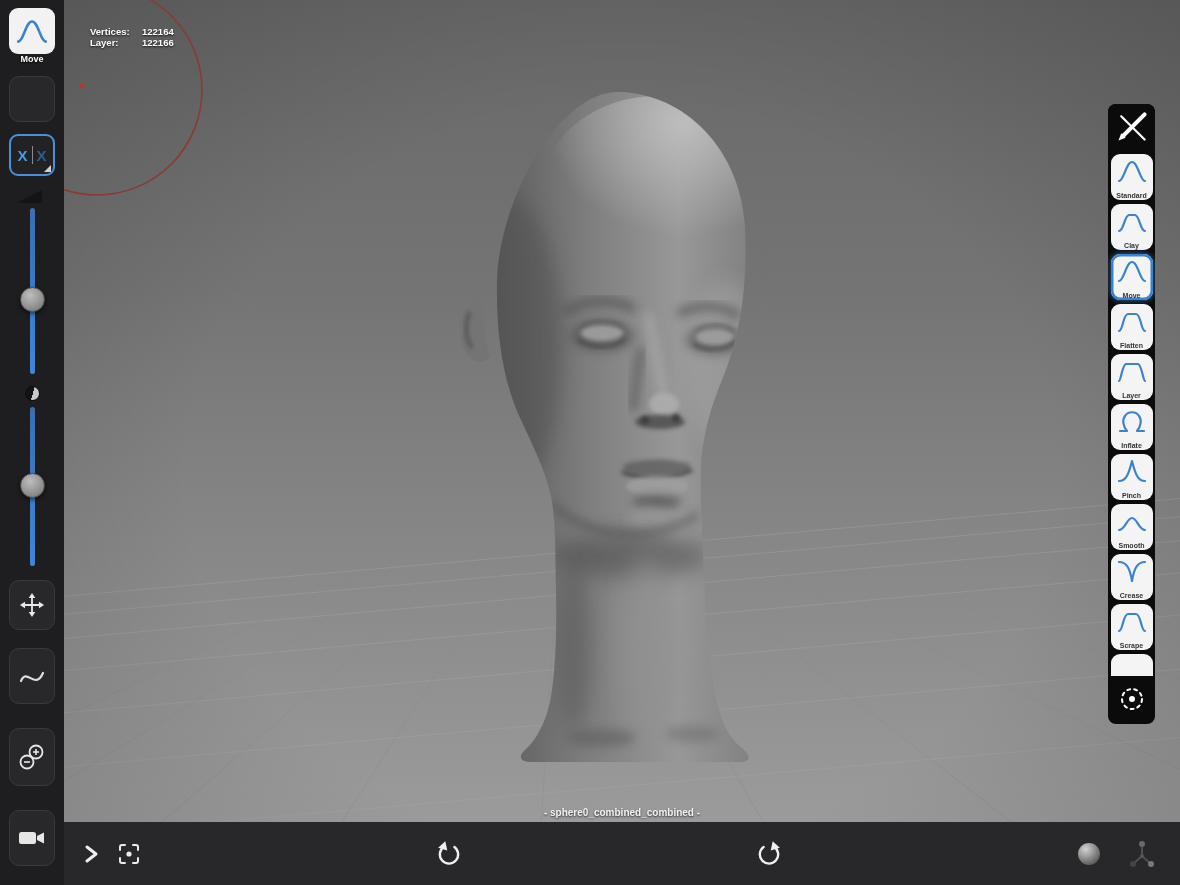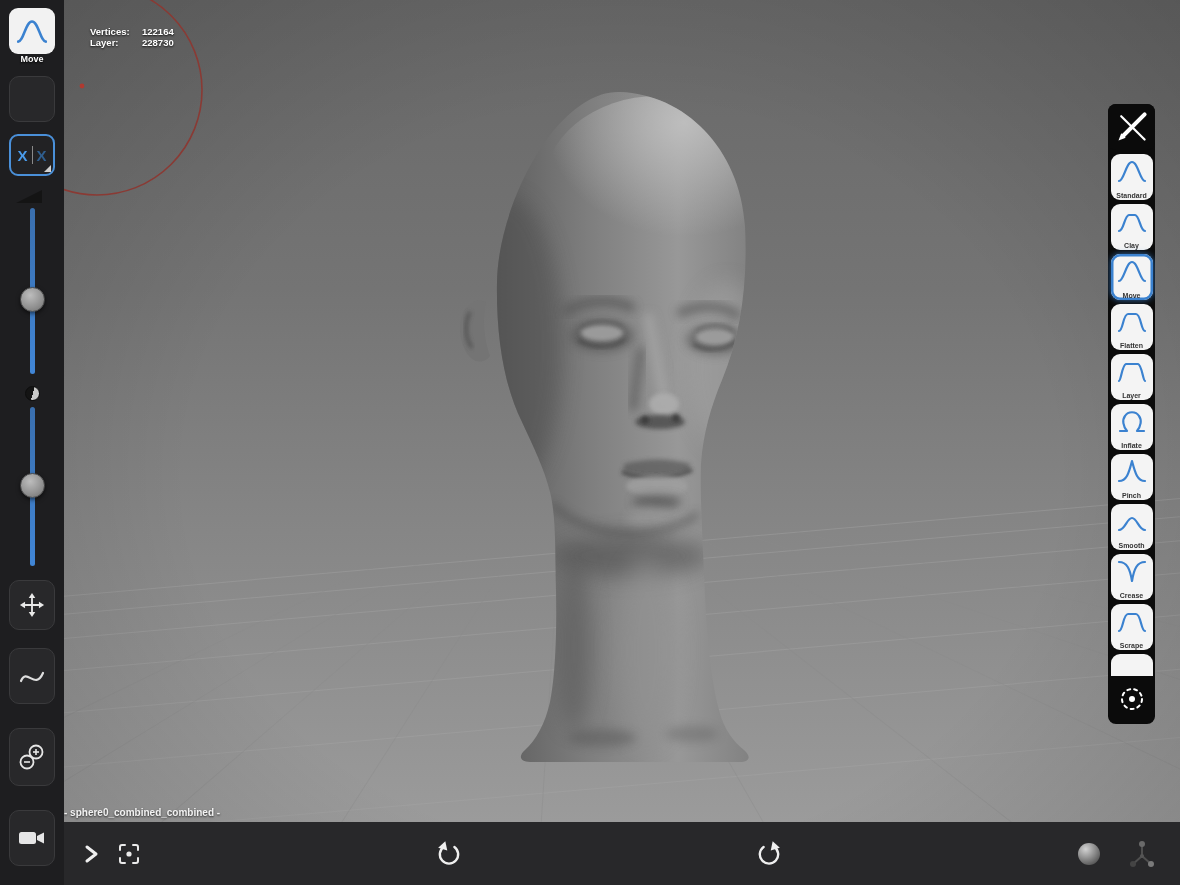--- a/index.html
+++ b/index.html
@@ -53,21 +53,21 @@
   
   .canvas { position:absolute; left:64px; top:0; width:1116px; height:822px;
             overflow:hidden;
             background:linear-gradient(180deg,#686868 0%, #747474 35%, #888888 68%, #9b9b9b 100%); }
   .canvas > svg { position:absolute; }
   .vignette { position:absolute; left:0; top:0; right:0; bottom:0; pointer-events:none;
               background:radial-gradient(ellipse at 50% 58%, rgba(0,0,0,0) 55%, rgba(0,0,0,0.16) 100%); }
   .stats { position:absolute; left:26px; top:26px; color:#fff; font-size:9.5px;
            font-weight:bold; line-height:11px; text-shadow:0 1px 2px rgba(0,0,0,.8); }
   .stats .lab { display:inline-block; width:52px; }
-  .model-name { position:absolute; left:0; bottom:4px; width:100%; text-align:left;
+  .model-name { position:absolute; left:0; bottom:4px; width:100%; text-align:center;
                 color:#f2f2f2; font-size:10px; font-weight:bold;
                 text-shadow:0 1px 2px rgba(0,0,0,.7); }
 
   
   .right-toolbar { position:absolute; right:25px; top:104px; width:47px;
                    background:#0b0b0b; border-radius:8px; padding-bottom:2px; }
   .rtb-header, .rtb-footer { display:block; width:47px; height:46px; background:#0b0b0b;
                    border:none; border-radius:8px; position:relative; cursor:pointer; }
   .rtb-header svg, .rtb-footer svg { position:absolute; left:6px; top:5px; }
   .brush-list { width:47px; height:526px; overflow:hidden; }
@@ -272,21 +272,21 @@
 
     <div class="vignette"></div>
 
     <svg width="260" height="220" viewBox="0 0 260 220" style="left:0; top:0;">
       <circle cx="33" cy="90" r="105" fill="none" stroke="#8a3a34" stroke-width="1.6"></circle>
       <circle cx="18" cy="86" r="2.4" fill="#b03a30"></circle>
     </svg>
 
     <div class="stats">
       <div><span class="lab">Vertices:</span><span>122164</span></div>
-      <div><span class="lab">Layer:</span><span>228730</span></div>
+      <div><span class="lab">Layer:</span><span>122166</span></div>
     </div>
 
     <div class="model-name">- sphere0_combined_combined -</div>
 
     <div class="right-toolbar">
       <button class="rtb-header">
         <svg width="36" height="36" viewBox="0 0 40 40">
           <path d="M10 30 L34 6" stroke="#fff" stroke-width="4.5" stroke-linecap="round"></path>
           <path d="M5 35 L13 32 L8 27 Z" fill="#fff"></path>
           <path d="M8 8 L34 34" stroke="#fff" stroke-width="2.4" stroke-linecap="round"></path>

